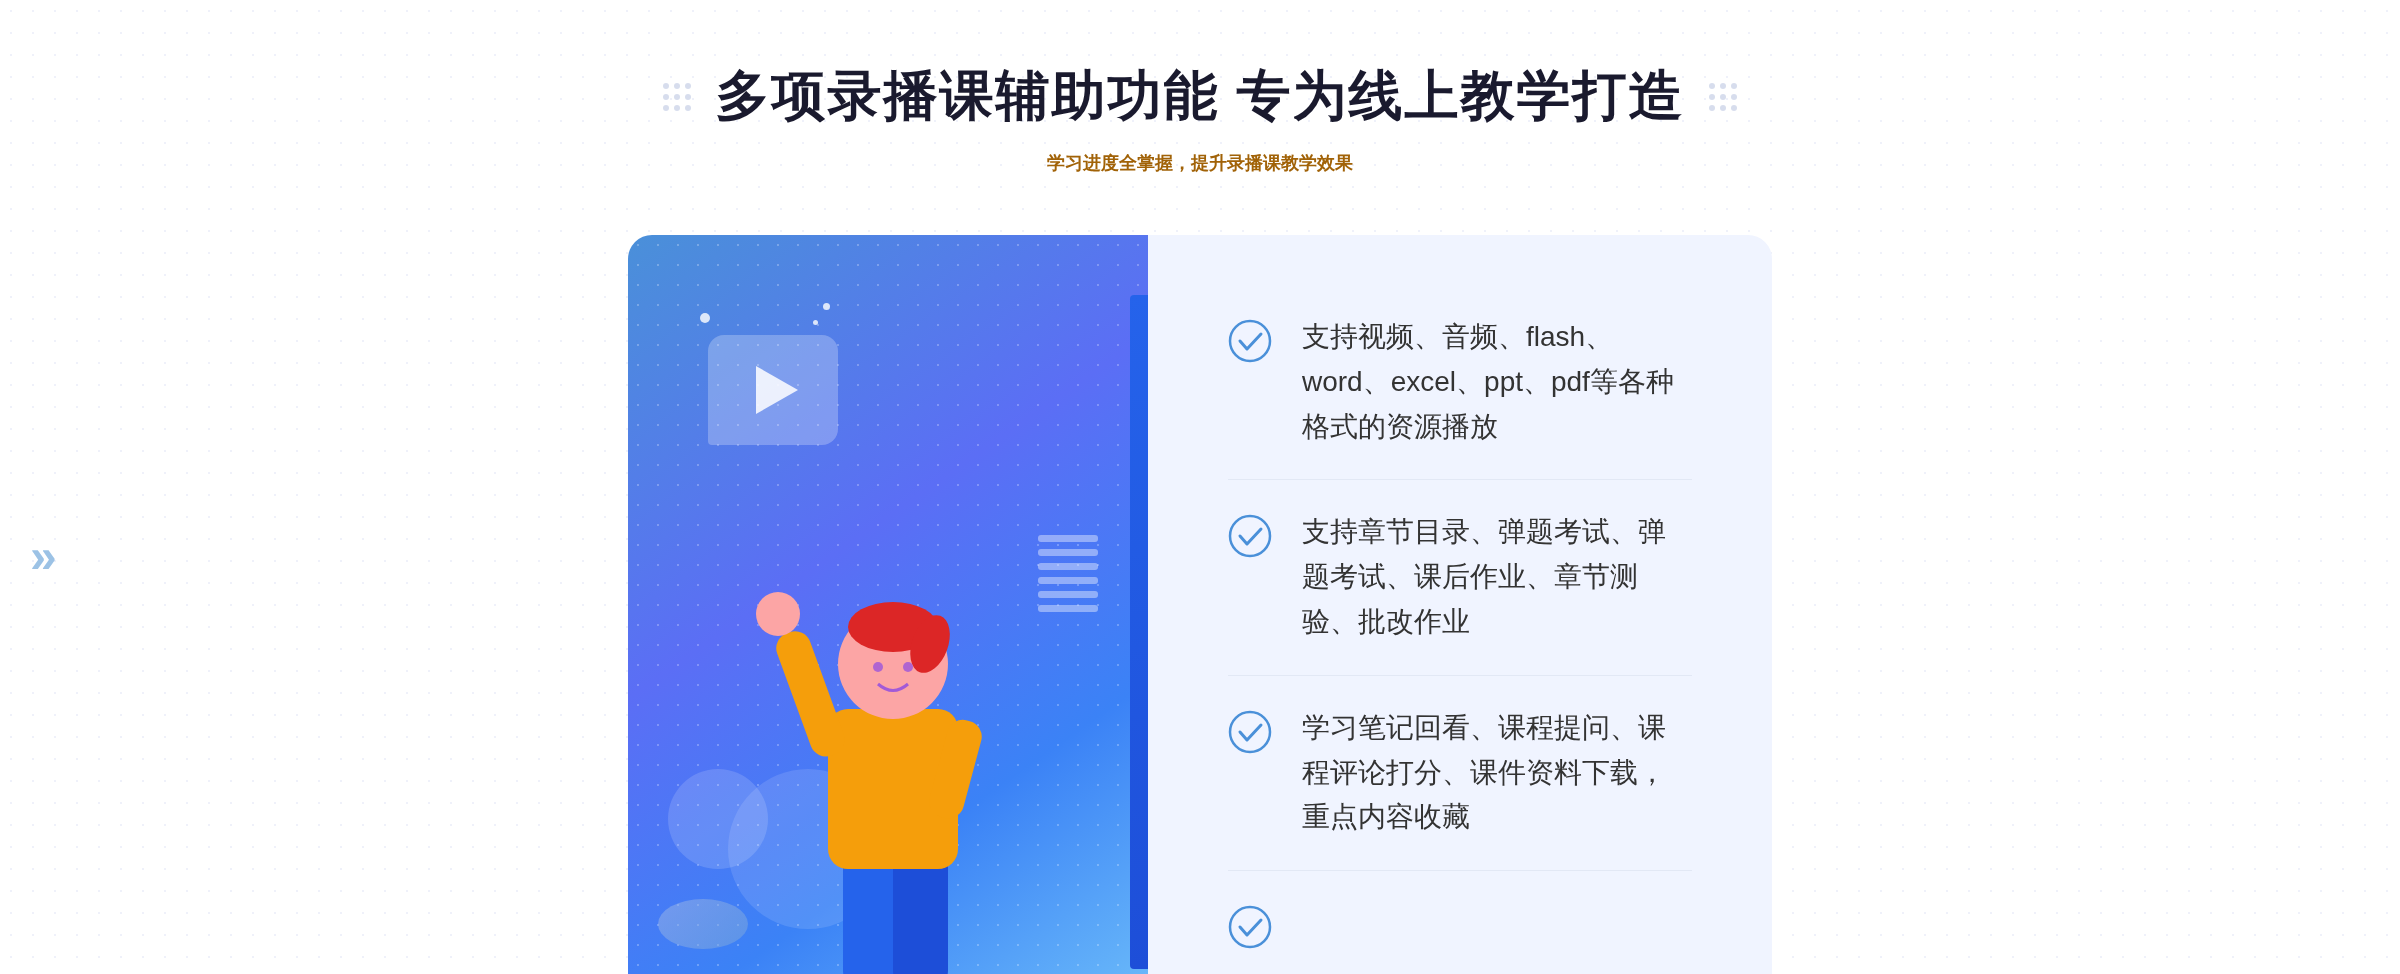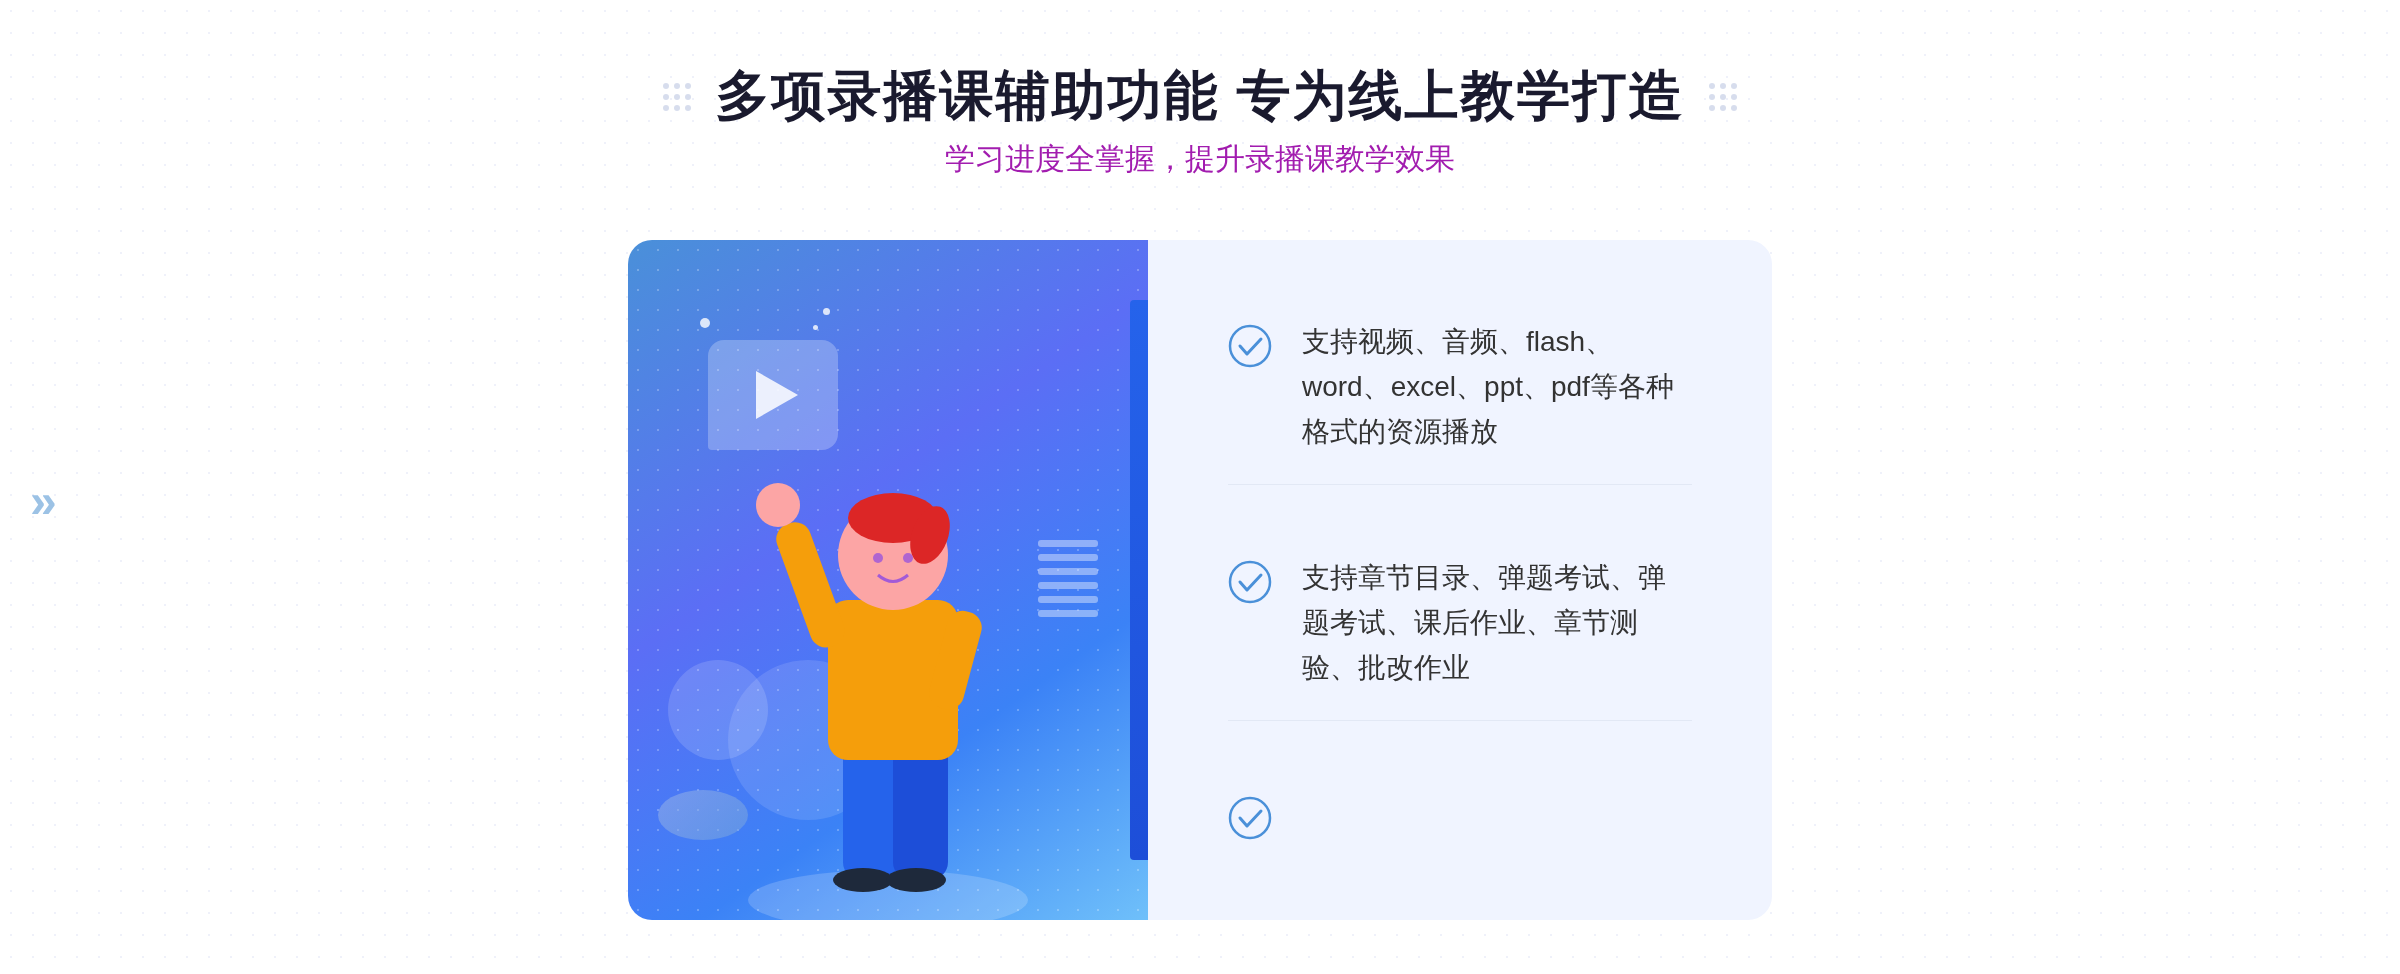--- a/index.html
+++ b/index.html
@@ -50,21 +50,21 @@
     .header-section {
       text-align: center;
       margin-bottom: 60px;
     }
 
     .header-title-row {
       display: flex;
       align-items: center;
       justify-content: center;
       gap: 24px;
-      margin-bottom: 6px;
+      margin-bottom: 18px;
     }
 
     .decorative-dots {
       display: flex;
       flex-direction: column;
       gap: 5px;
       opacity: 0.5;
     }
 
     .decorative-dots .dot-row {
@@ -80,23 +80,23 @@
     }
 
     .main-title {
       font-size: 54px;
       font-weight: 700;
       color: #1a1a2e;
       letter-spacing: 2px;
     }
 
     .sub-title {
-      font-size: 30px;
-      color: #a21caf;
-      font-weight: 400;
+      font-size: 18px;
+      color: #a16207;
+      font-weight: 700;
     }
 
     
     .main-row {
       display: flex;
       align-items: stretch;
       justify-content: center;
       gap: 0;
       width: 1144px;
       min-height: 680px;
@@ -410,27 +410,36 @@
         <div class="feature-item">
           <div class="check-icon">
             <svg viewBox="0 0 44 44" xmlns="http://www.w3.org/2000/svg">
               <circle cx="22" cy="22" r="20" stroke="#4a90d9" stroke-width="2.5" fill="none"></circle>
               <polyline points="12,22 19,30 33,15" stroke="#4a90d9" stroke-width="3" fill="none" stroke-linecap="round" stroke-linejoin="round"></polyline>
             </svg>
           </div>
           <span class="feature-text">支持章节目录、弹题考试、弹题考试、课后作业、章节测验、批改作业</span>
         </div>
 
-
         <div class="feature-item">
           <div class="check-icon">
             <svg viewBox="0 0 44 44" xmlns="http://www.w3.org/2000/svg">
               <circle cx="22" cy="22" r="20" stroke="#4a90d9" stroke-width="2.5" fill="none"></circle>
               <polyline points="12,22 19,30 33,15" stroke="#4a90d9" stroke-width="3" fill="none" stroke-linecap="round" stroke-linejoin="round"></polyline>
             </svg>
           </div>
+          <span class="feature-text">学习笔记回看、课程提问、课程评论打分、课件资料下载，重点内容收藏</span>
+        </div>
+
+        <div class="feature-item">
+          <div class="check-icon">
+            <svg viewBox="0 0 44 44" xmlns="http://www.w3.org/2000/svg">
+              <circle cx="22" cy="22" r="20" stroke="#4a90d9" stroke-width="2.5" fill="none"></circle>
+              <polyline points="12,22 19,30 33,15" stroke="#4a90d9" stroke-width="3" fill="none" stroke-linecap="round" stroke-linejoin="round"></polyline>
+            </svg>
+          </div>
         </div>
 
       </div>
 
     </div>
   </div>
 </div>
 
 </body></html>

